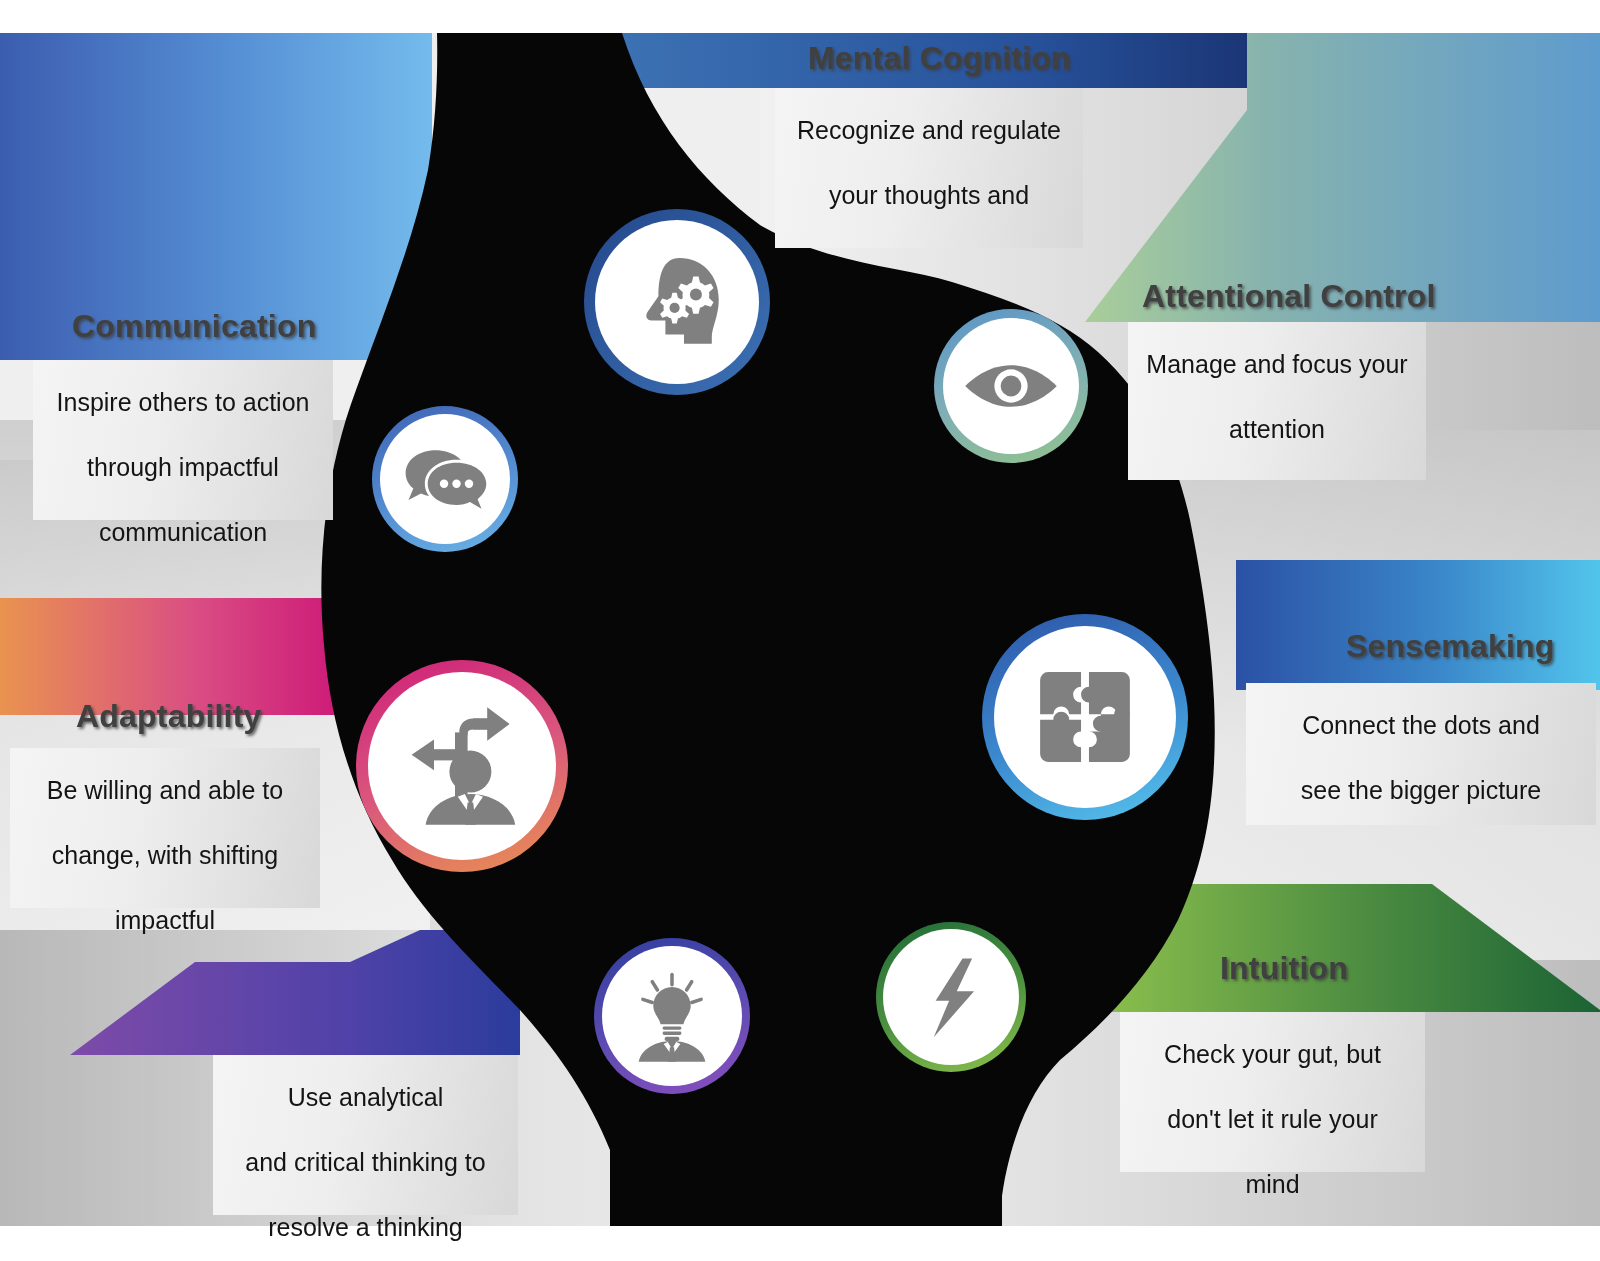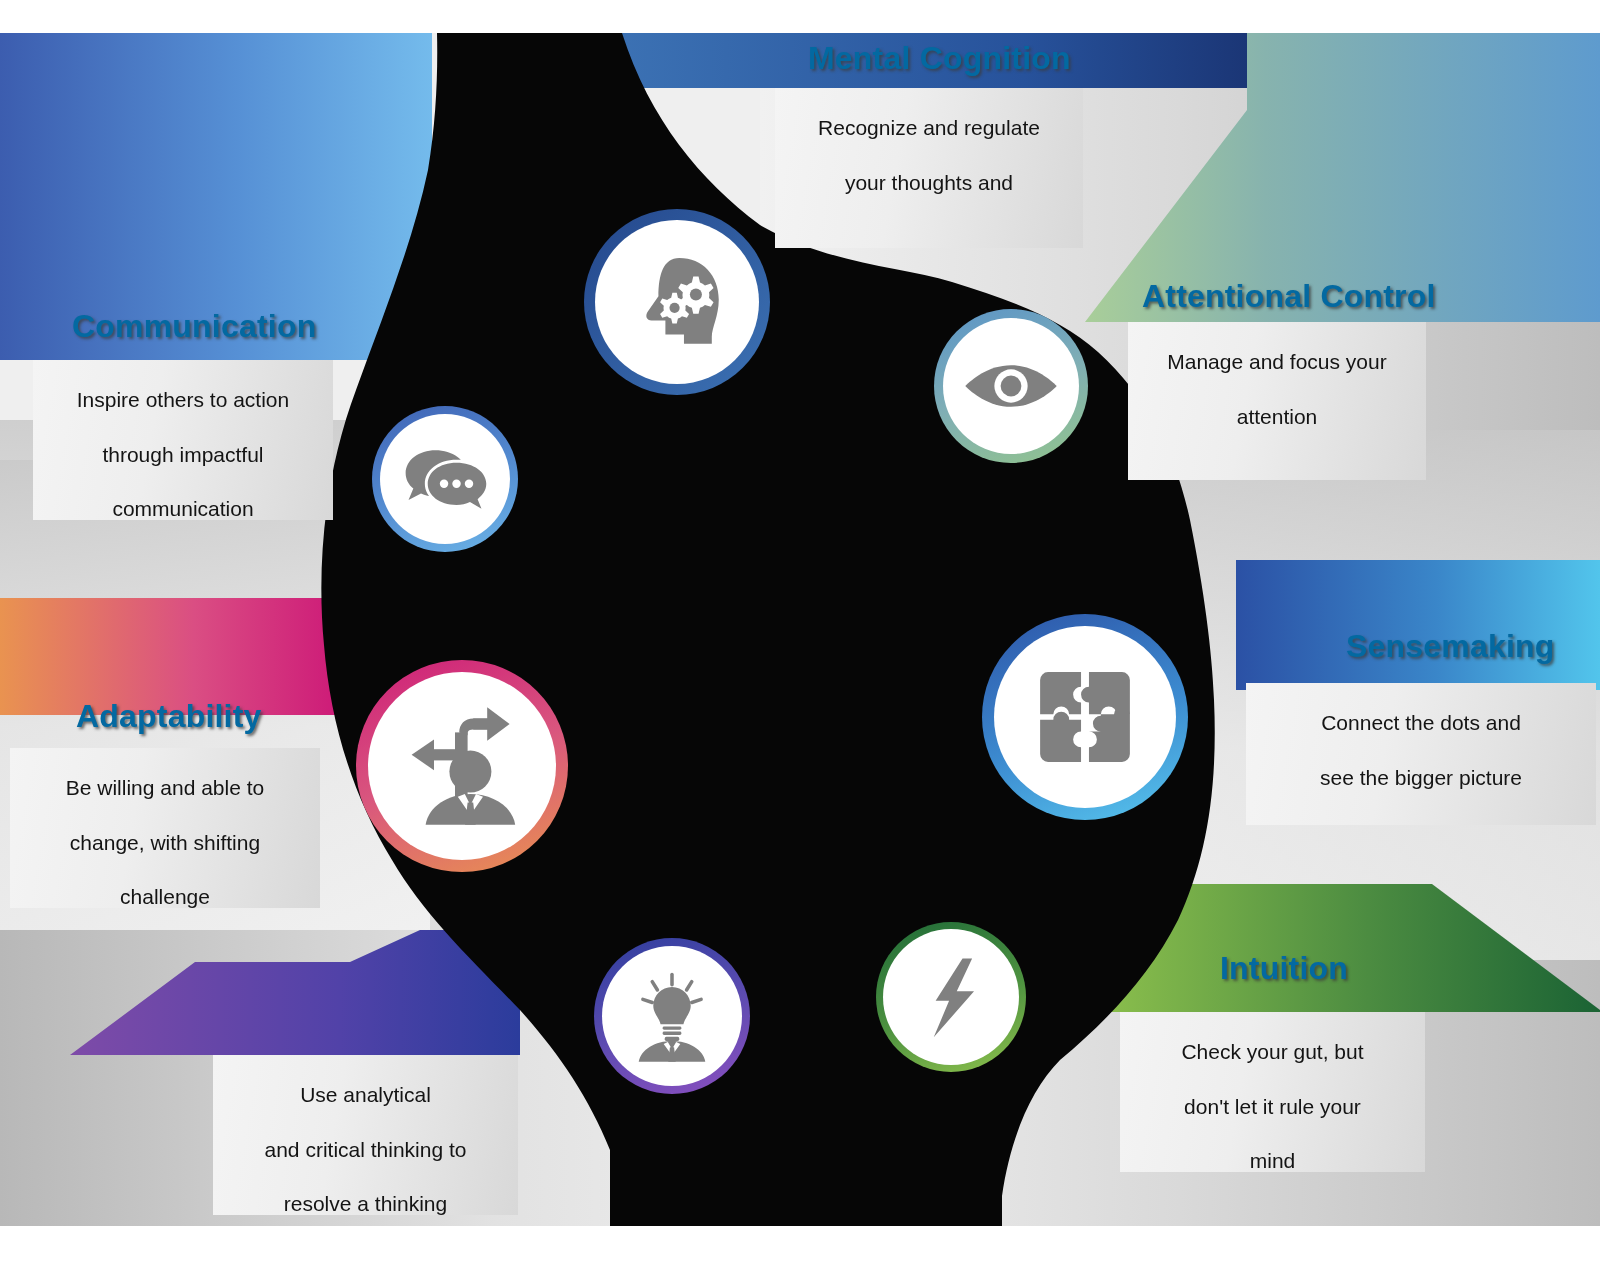--- a/index.html
+++ b/index.html
@@ -12,34 +12,34 @@
     overflow:hidden;
   }
   
   #bands{position:absolute;left:0;top:0;width:1600px;height:1261px;}
   
   #silhouette{position:absolute;left:0;top:0;width:1600px;height:1261px;}
 
   
   .band-title{
     position:absolute;
-    color:#0369a1;
+    color:#404040;
     font-weight:bold;
     font-size:32px;
     letter-spacing:.2px;
     white-space:nowrap;
     text-shadow:2px 2px 3px rgba(60,60,60,.75);
     pointer-events:none;
   }
   
   .desc-box{
     position:absolute;
     background:linear-gradient(100deg,#f4f4f4 0%,#eeeeee 40%,#d8d8d8 100%);
     color:#141414;
-    font-size:21px;
+    font-size:25px;
     line-height:1.30;
     text-align:center;
     display:flex;
     align-items:flex-start;
     justify-content:center;
     padding-top:26px;
     box-sizing:border-box;
   }
   .desc-box span{display:block;}
 
@@ -205,21 +205,21 @@
       <span>and critical thinking to</span><br>
       <span>resolve a thinking</span>
     </span>
   </div>
 
   <div class="band-title" style="left:76px;top:698px;">Adaptability</div>
   <div class="desc-box" style="left:10px;top:748px;width:310px;height:160px;">
     <span>
       <span>Be willing and able to</span><br>
       <span>change, with shifting</span><br>
-      <span>challenge</span>
+      <span>impactful</span>
     </span>
   </div>
 
   <div class="band-title" style="left:72px;top:308px;">Communication</div>
   <div class="desc-box" style="left:33px;top:360px;width:300px;height:160px;">
     <span>
       <span>Inspire others to action</span><br>
       <span>through impactful</span><br>
       <span>communication</span>
     </span>

